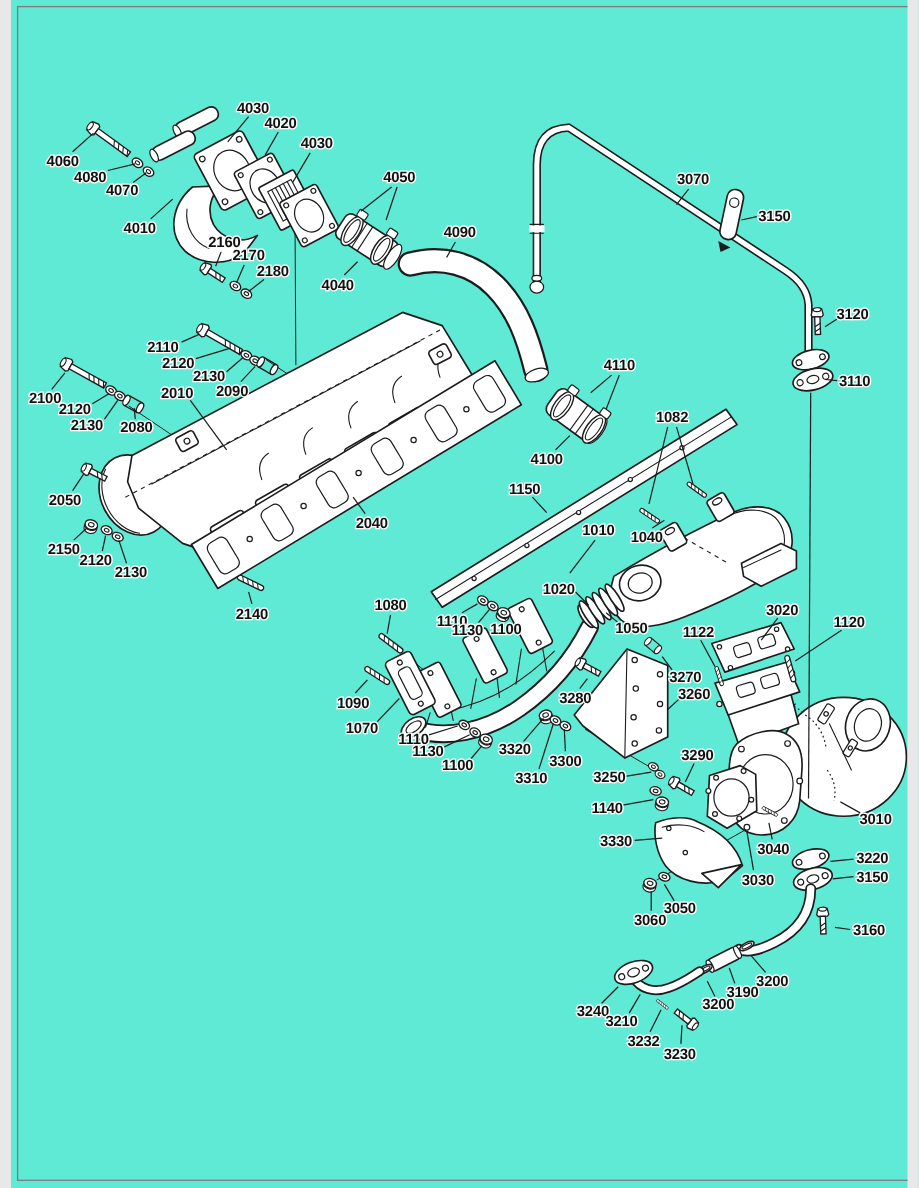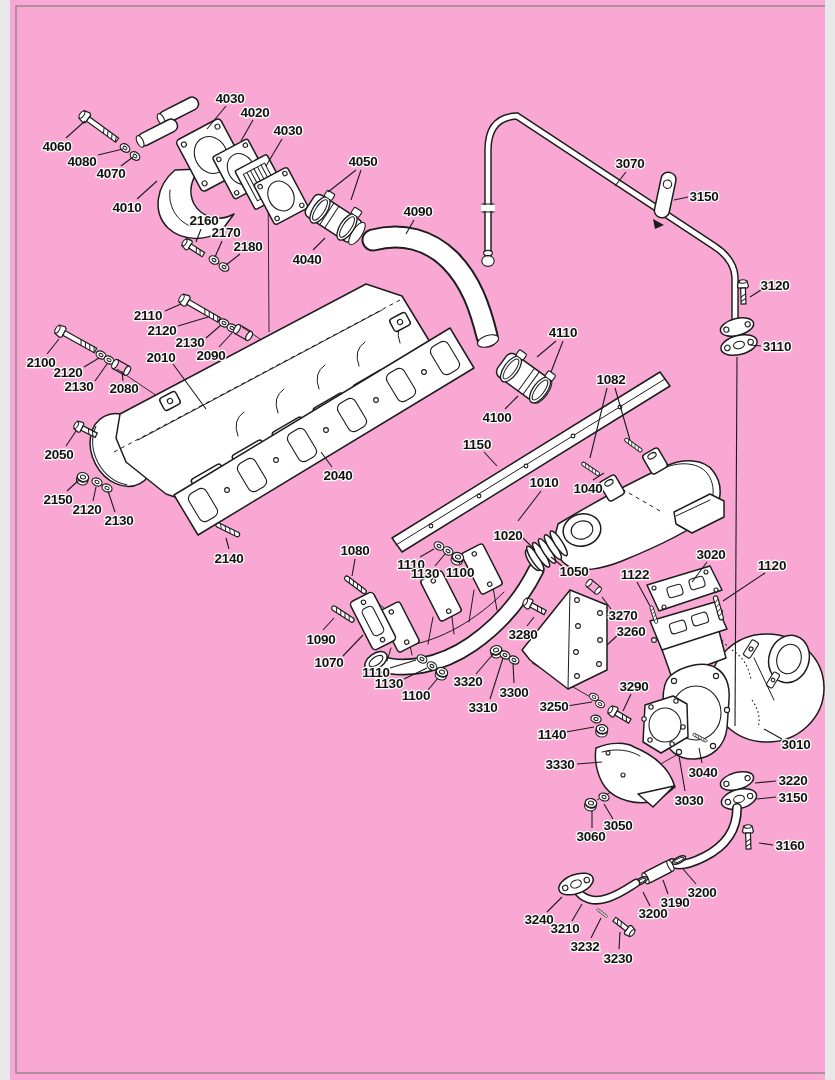--- a/index.html
+++ b/index.html
@@ -1,16 +1,16 @@
 <!DOCTYPE html>
 <html><head>
 <meta charset="utf-8">
 <style>
   html,body{margin:0;padding:0;background:#e8e8e8;}
-  .stage{position:relative;width:815px;height:1080px;background:#f9a8d4;margin:0 auto;overflow:hidden;}
+  .stage{position:relative;width:815px;height:1080px;background:#5eead4;margin:0 auto;overflow:hidden;}
   svg{display:block;}
   .f  {fill:#ffffff;stroke:#1c1c1c;stroke-width:1.5;stroke-linejoin:round;}
   .f1 {fill:#ffffff;stroke:#1c1c1c;stroke-width:1.1;stroke-linejoin:round;}
   .s1 {fill:none;stroke:#1c1c1c;stroke-width:1;stroke-linecap:round;}
   .thin{fill:none;stroke:#1c1c1c;stroke-width:0.9;}
   .d  {fill:none;stroke:#1c1c1c;stroke-width:1;stroke-dasharray:4 4;}
   .dot{fill:none;stroke:#1c1c1c;stroke-width:1.1;stroke-dasharray:1.6 2.6;}
   .tubeO{fill:none;stroke:#1c1c1c;stroke-linecap:round;}
   .tubeI{fill:none;stroke:#ffffff;stroke-linecap:round;}
   .leader{fill:none;stroke:#1c1c1c;stroke-width:1.1;}

